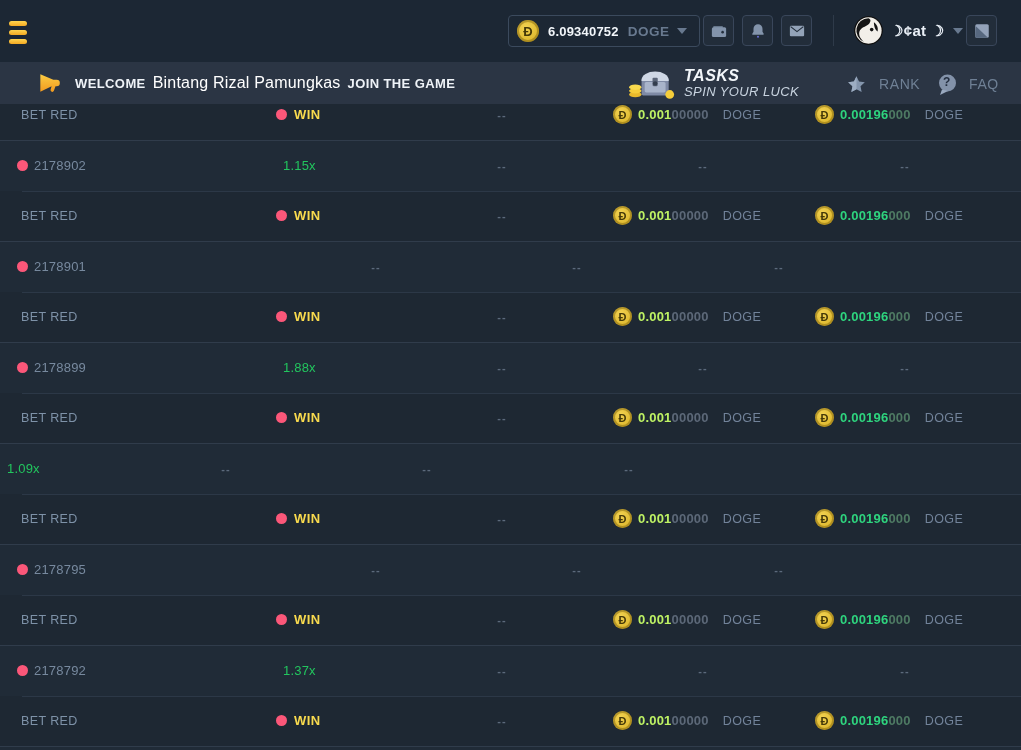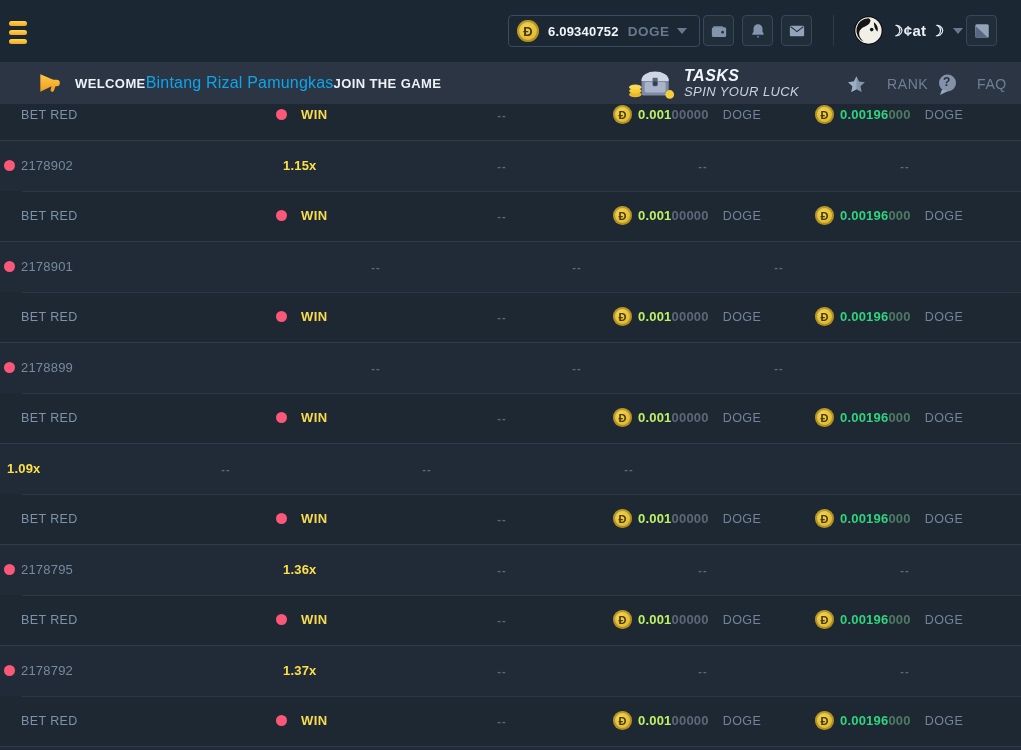--- a/index.html
+++ b/index.html
@@ -31,55 +31,55 @@
   .tb-divider { position:absolute; left:833px; top:15px; width:1px; height:31px; background:#2e3a49; }
   .avatar { position:absolute; left:854px; top:16px; width:29px; height:29px; border-radius:50%;
     overflow:hidden; cursor:pointer; }
   .user-wrap { position:absolute; left:890px; top:0; height:62px; display:flex;
     align-items:center; cursor:pointer; }
   .username { font-size:15px; font-weight:bold; color:#e9eff6; letter-spacing:.3px; }
 
   
   .banner { position:relative; width:1021px; height:42px; background:#2b3544; }
   .mega-icon { position:absolute; left:36px; top:8px; width:26px; height:26px; }
-  .welcome { position:absolute; left:75px; top:0; height:42px; display:flex; align-items:center; }
+  .welcome { position:absolute; left:75px; top:0; height:42px; display:flex; align-items:center; gap:7px; }
   .welcome .w1,.welcome .w3 { font-size:13px; font-weight:bold; color:#eef2f7; letter-spacing:.4px; }
-  .welcome .w2 { font-size:16px; color:#0ea5e9; letter-spacing:.2px; }
+  .welcome .w2 { font-size:16px; color:#ffffff; letter-spacing:.2px; }
   .tasks { position:absolute; left:628px; top:0; height:42px; display:flex; align-items:center; cursor:pointer; }
   .chest { width:48px; height:34px; margin-right:8px; }
   .tasks-text { font-style:italic; }
   .tasks-title { font-size:16px; font-weight:bold; color:#f2f6fa; letter-spacing:.5px; line-height:17px; }
   .tasks-sub { font-size:13px; color:#c9d4e0; letter-spacing:.4px; line-height:15px; }
-  .nav-link { position:absolute; top:0; height:44px; display:flex; align-items:center; gap:20px;
+  .nav-link { position:absolute; top:0; height:44px; display:flex; align-items:center; gap:12px;
     cursor:pointer; color:#6f8095; font-size:14px; letter-spacing:.6px; }
   .nav-rank { left:846px; } .nav-faq { left:938px; }
   .faq-icon { position:relative; width:19px; height:21px; }
   .faq-icon .q { position:absolute; left:5px; top:1px; font-size:12px; font-weight:bold; color:#232e3f; }
 
   
   .table-viewport { position:relative; width:1021px; height:646px; overflow:hidden; }
   .rows { margin-top:-14.5px; }
   .row { position:relative; height:50.5px; display:flex; align-items:center; cursor:pointer; }
   .row.bet   { background:#1e2833; }
   .row.round { background:#202b37; border-top:1px solid #303c4b; }
   .row.bet::before { content:""; position:absolute; left:22px; right:0; top:0; height:1px; background:#2c3847; }
   .rows .row.bet:first-child::before { display:none; }
   .c { display:flex; align-items:center; height:100%; }
   .c1 { flex:0 0 276px; padding-left:21px; }
   .c2 { flex:0 0 126px; }
   .c3 { flex:0 0 200px; justify-content:center; }
   .c4 { flex:0 0 202px; padding-left:11px; }
   .c5 { flex:0 0 202px; padding-left:11px; }
   .c4.center,.c5.center { justify-content:center; padding-left:0; }
-  .row.round .c1 { padding-left:4px; }
+  .row.round .c1 { padding-left:17px; }
   .dot { display:inline-block; width:11px; height:11px; border-radius:50%; background:#fb5779; }
   .round-id { margin-left:6px; font-size:13px; color:#77899e; letter-spacing:.2px; }
   .bet-label { font-size:12.5px; color:#7e92a8; letter-spacing:.4px; }
-  .win-label { margin-left:14px; font-size:13px; font-weight:bold; color:#f8da4e; letter-spacing:.4px; }
-  .mult { margin-left:7px; font-size:13px; font-weight:bold; color:#fde047; letter-spacing:.2px; }
+  .win-label { margin-left:7px; font-size:13px; font-weight:bold; color:#f8da4e; letter-spacing:.4px; }
+  .mult { margin-left:7px; font-size:13px; font-weight:normal; color:#22c55e; letter-spacing:.2px; }
   .dash { font-size:11px; font-weight:bold; color:#5c6a7c; letter-spacing:1px; }
   .amt-main { margin-left:6px; font-size:13px; font-weight:bold; color:#bef264; letter-spacing:.2px; }
   .amt-zeros { font-size:13px; font-weight:bold; color:#5c6878; letter-spacing:.2px; }
   .amt-main.green { color:#2ed47e; }
   .amt-zeros.green { color:#4e7a63; }
   .amt-cur { margin-left:14px; font-size:12.5px; color:#72839a; letter-spacing:.4px; }
 </style>
 </head>
 <body>
 
@@ -308,20 +308,23 @@
           <span class="amt-zeros green">000</span>
       <span class="amt-cur">DOGE</span>
     </div>
   </div>
 
   <div class="row round">
     <div class="c c1">
       <span class="dot"></span>
       <span class="round-id">2178899</span>
     </div>
+    <div class="c c2">
+      <span class="mult">1.88x</span>
+    </div>
     <div class="c c3">
       <span class="dash">--</span>
     </div>
     <div class="c c4 center">
       <span class="dash">--</span>
     </div>
     <div class="c c5 center">
       <span class="dash">--</span>
     </div>
   </div>
@@ -388,23 +391,20 @@
       <span class="amt-main green">0.00196</span>
           <span class="amt-zeros green">000</span>
       <span class="amt-cur">DOGE</span>
     </div>
   </div>
 
   <div class="row round">
     <div class="c c1">
       <span class="dot"></span>
       <span class="round-id">2178795</span>
-    </div>
-    <div class="c c2">
-      <span class="mult">1.36x</span>
     </div>
     <div class="c c3">
       <span class="dash">--</span>
     </div>
     <div class="c c4 center">
       <span class="dash">--</span>
     </div>
     <div class="c c5 center">
       <span class="dash">--</span>
     </div>

